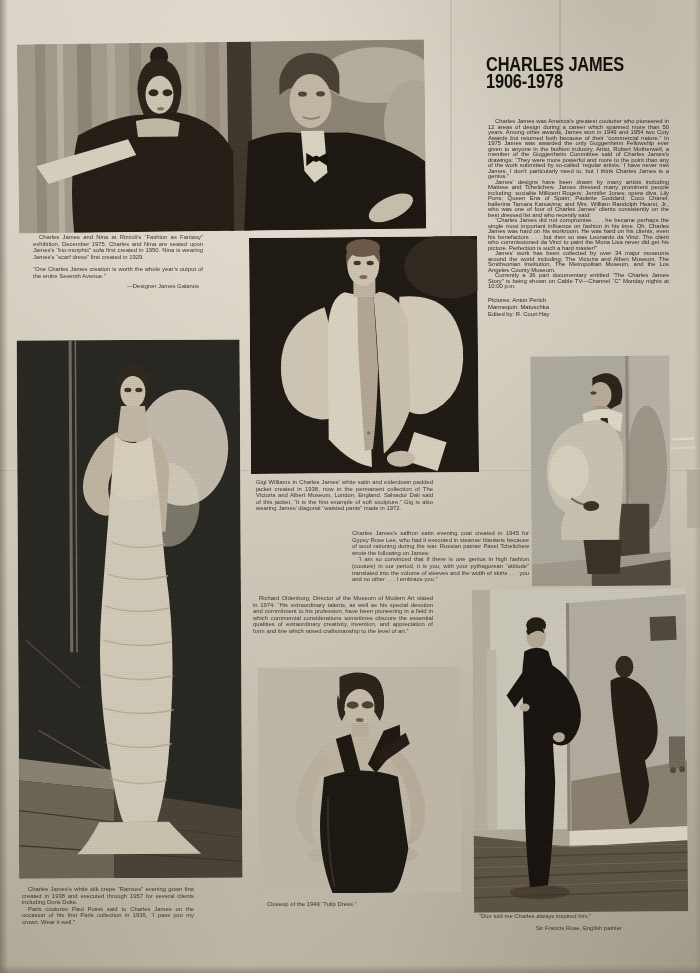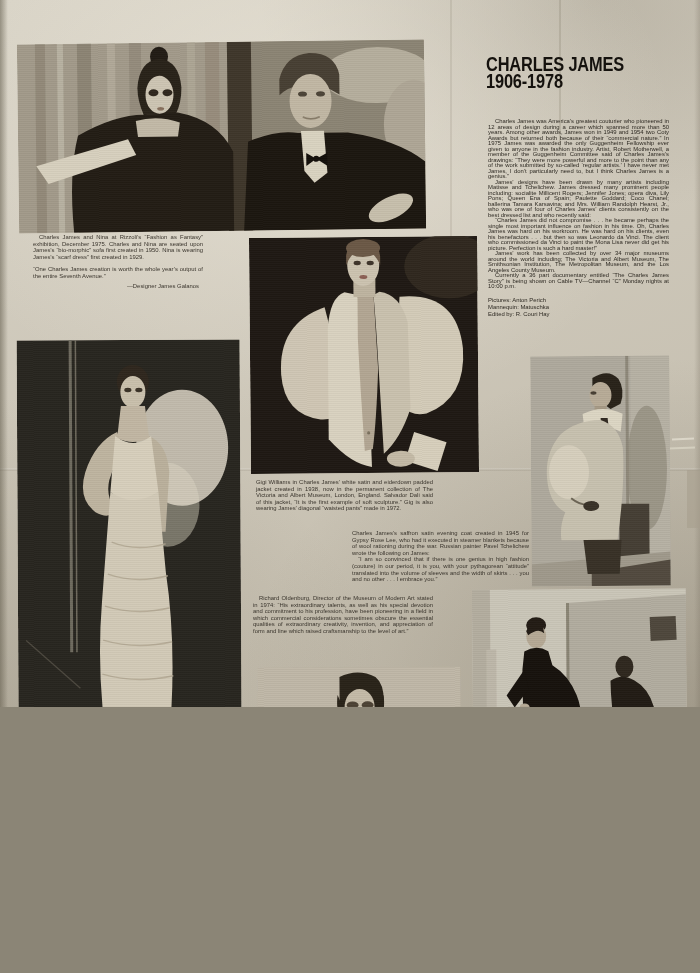--- a/index.html
+++ b/index.html
@@ -1,17 +1,17 @@
 <!DOCTYPE html>
 <html><head>
 <meta charset="utf-8">
 <style>
   html,body{margin:0;padding:0;background:#8b8576;}
   .page{
-    position:relative;width:700px;height:707px;overflow:hidden;
+    position:relative;width:700px;height:973px;overflow:hidden;
     font-family:"Liberation Sans",sans-serif;color:#35302a;
     background:
       radial-gradient(90% 70% at 42% 18%, rgba(240,235,223,.55), rgba(240,235,223,0) 60%),
       radial-gradient(120% 90% at 100% 100%, rgba(88,80,64,.30), rgba(88,80,64,0) 55%),
       radial-gradient(100% 80% at 0% 100%, rgba(95,87,70,.22), rgba(95,87,70,0) 55%),
       radial-gradient(80% 50% at 85% 0%, rgba(120,112,95,.25), rgba(120,112,95,0) 60%),
       linear-gradient(160deg,#d8d3c6 0%,#cdc7b9 45%,#c1baaa 100%);
   }
   .photo{position:absolute;overflow:hidden;}
   .photo svg{display:block;width:100%;height:100%;}

